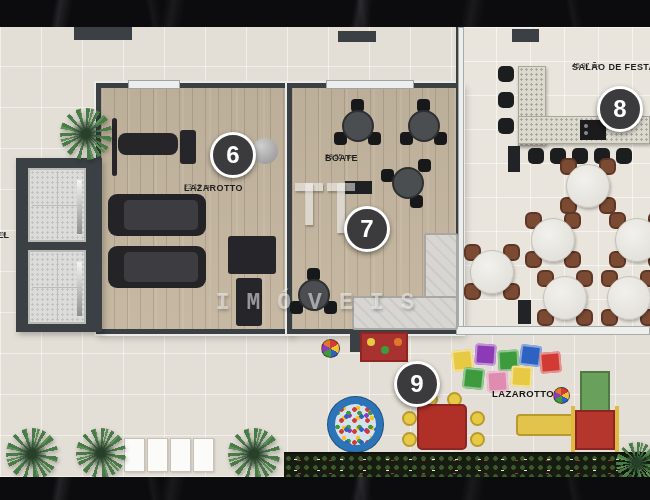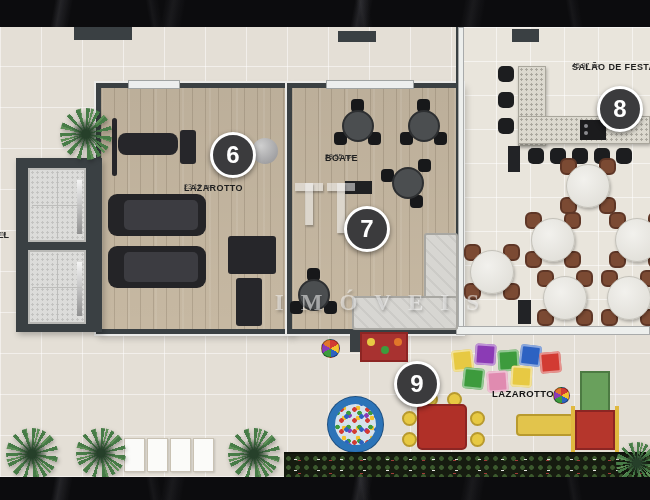--- a/index.html
+++ b/index.html
@@ -133,22 +133,22 @@
   .pg-label{z-index:29;font-weight:bold;font-size:9.5px;letter-spacing:.4px;color:#161616;}
   .hall-label{left:-2px;top:230px;z-index:29;color:#2a2a2a;line-height:1.25;}
   .hall-label .l1{position:static;display:block;font-weight:bold;font-size:9px;}
   .hall-label .l2{position:static;display:block;font-size:7px;}
 
   
   .wm{z-index:20;pointer-events:none;}
   .wm-brand{left:148px;top:214px;width:360px;text-align:center;
     font-family:"DejaVu Serif","Liberation Serif",serif;font-weight:bold;font-size:63px;
     color:rgba(242,242,242,.52);text-shadow:2px 3px 4px rgba(40,40,40,.35);letter-spacing:-1px;}
-  .wm-sub{left:166px;top:290px;width:330px;text-align:right;
-    font-family:Liberation Serif, serif;font-weight:bold;font-size:23px;
+  .wm-sub{left:150px;top:290px;width:330px;text-align:center;
+    font-family:Liberation Mono, monospace;font-weight:bold;font-size:23px;
     letter-spacing:17px;text-indent:17px;color:rgba(245,245,245,.55);
     text-shadow:1px 2px 3px rgba(40,40,40,.3);}
   .wm-logo{left:295px;top:183px;width:62px;height:54px;}
   .wm-logo i{background:rgba(242,242,242,.55);box-shadow:1px 2px 2px rgba(40,40,40,.3);}
 </style>
 </head>
 <body>
 
 <div id="stage">
 

